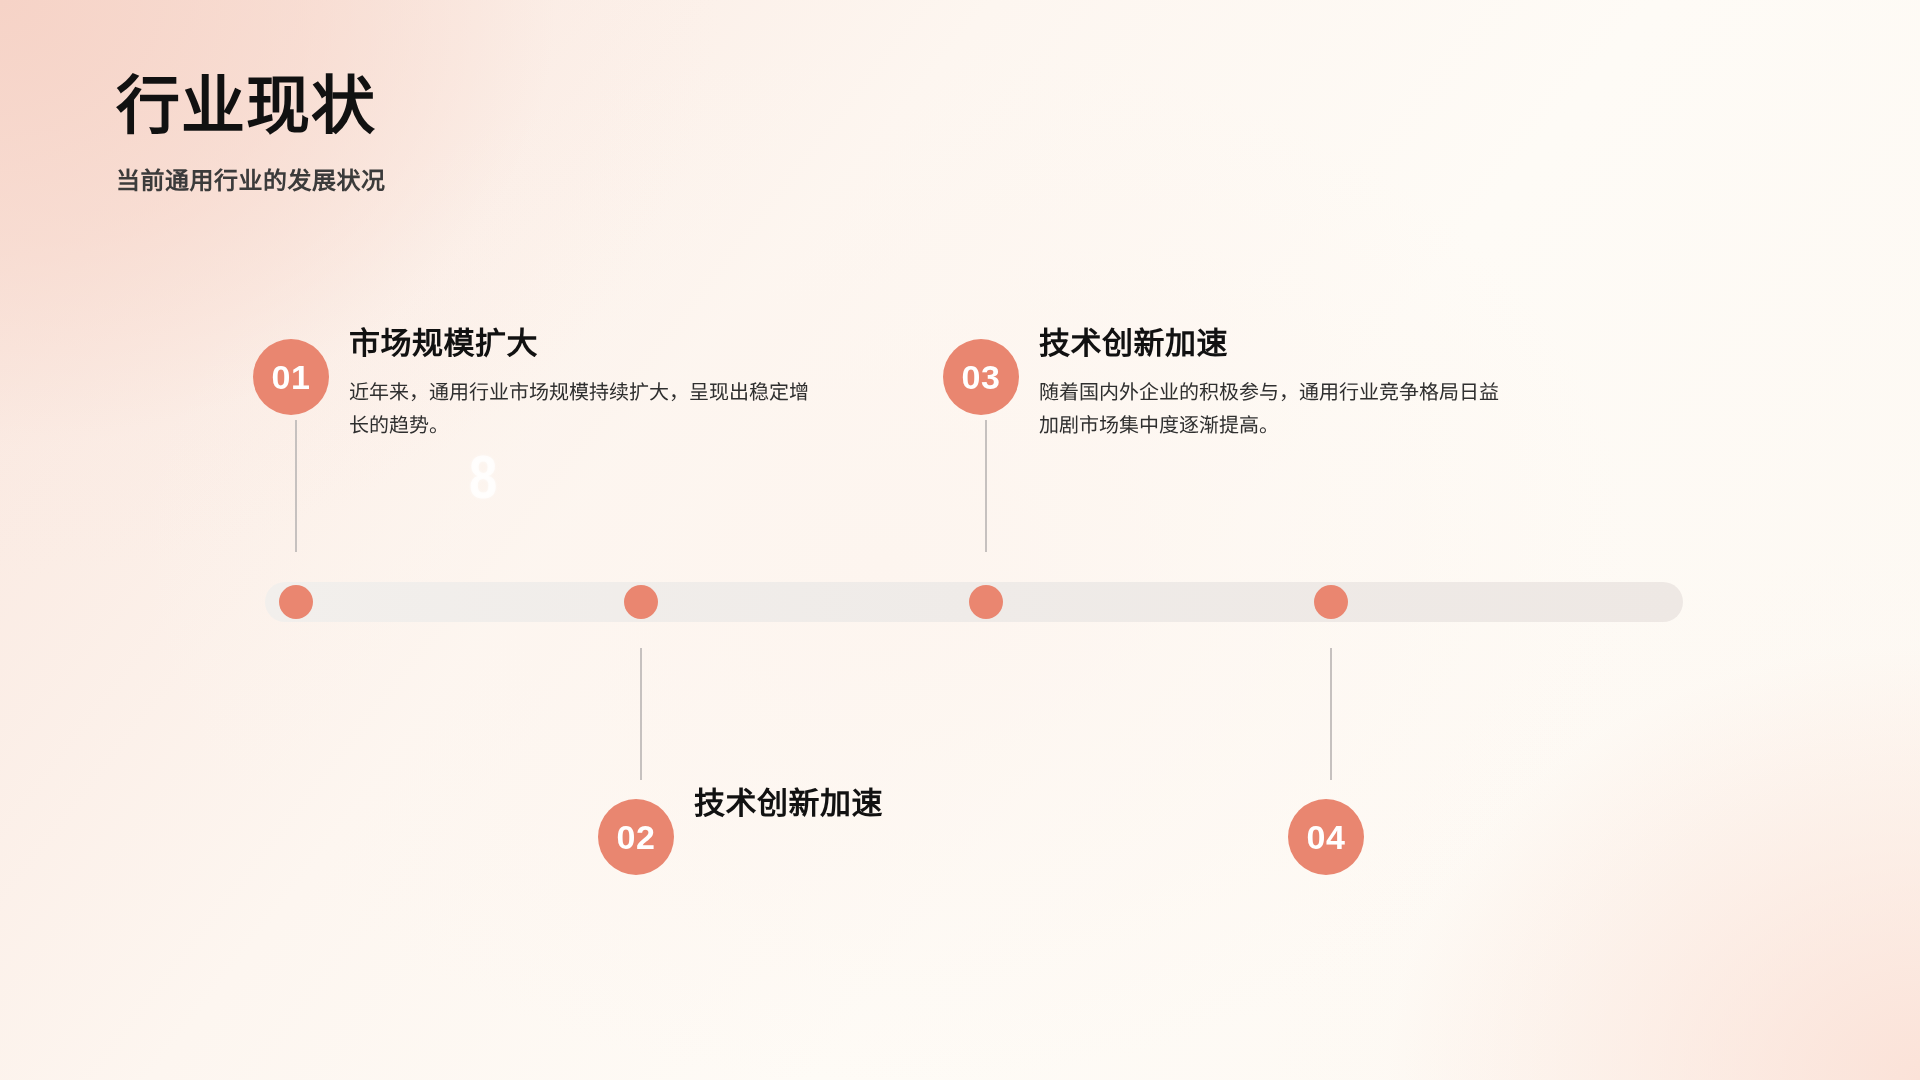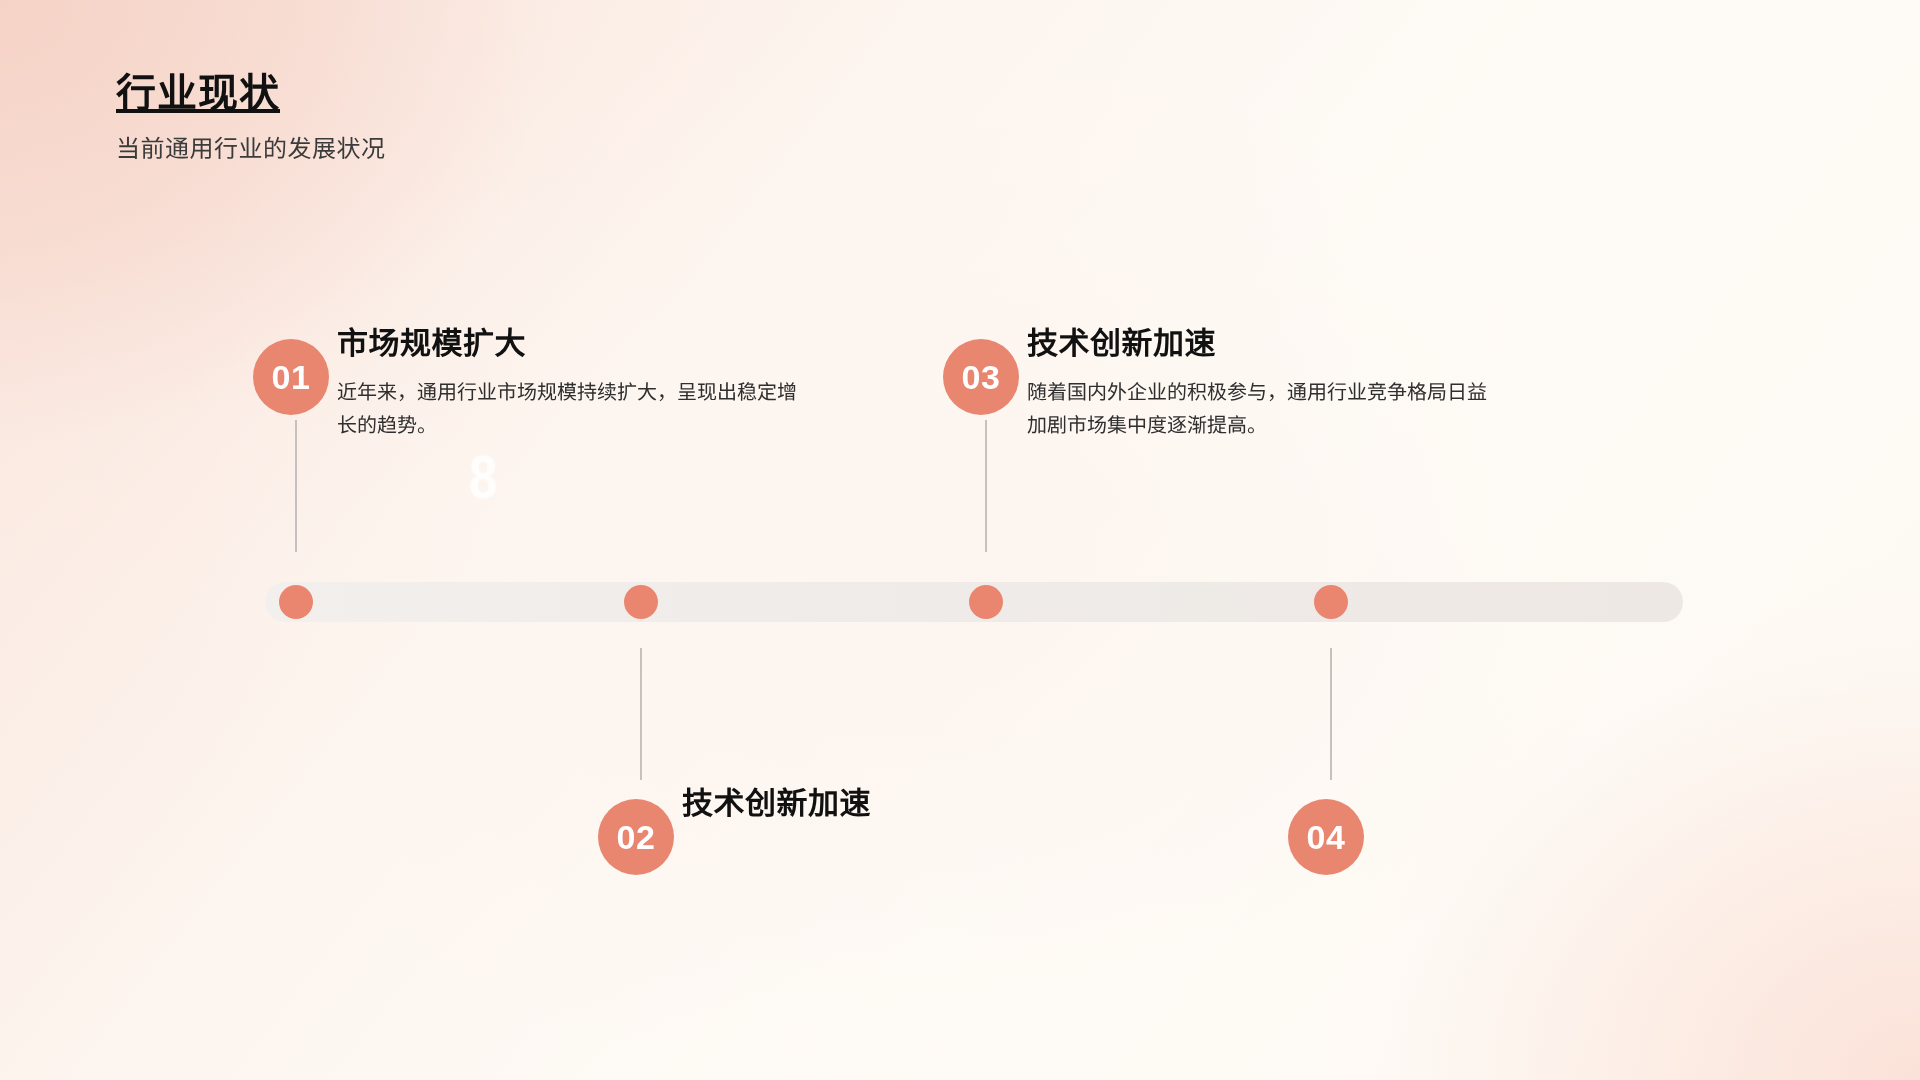--- a/index.html
+++ b/index.html
@@ -46,31 +46,30 @@
     transform: scaleX(0.82);
   }
 
   
   .header {
     position: absolute;
     left: 116px;
     top: 72px;
   }
   .page-title {
-    font-size: 40px;
+    font-size: 64px;
     font-weight: 700;
     color: #111111;
     letter-spacing: 1px;
     line-height: 1.08;
-    text-decoration: underline;
   }
   .page-subtitle {
-    margin-top: 14px;
+    margin-top: 20px;
     font-size: 24px;
-    font-weight: 400;
+    font-weight: 700;
     color: #3b3b3b;
     letter-spacing: 0.5px;
     text-align: right;
   }
 
   
   .timeline {
     position: absolute;
     left: 265px;
     top: 582px;
@@ -121,21 +120,21 @@
     color: #ffffff;
     display: flex;
     align-items: center;
     justify-content: center;
     font-size: 34px;
     font-weight: 700;
     letter-spacing: 0.5px;
     margin-top: 14px;
   }
   .item-body {
-    margin-left: 8px;
+    margin-left: 20px;
     padding-top: 0px;
   }
   .item-title {
     font-size: 31px;
     font-weight: 700;
     color: #111111;
     line-height: 1.2;
     letter-spacing: 0.5px;
   }
   .item-desc {

